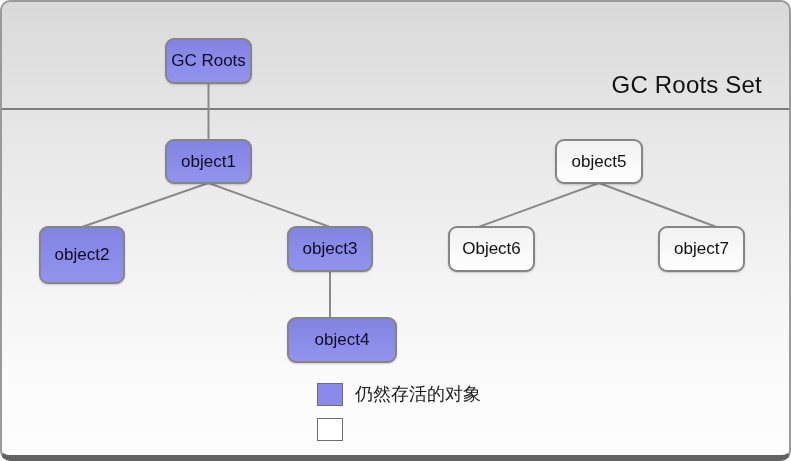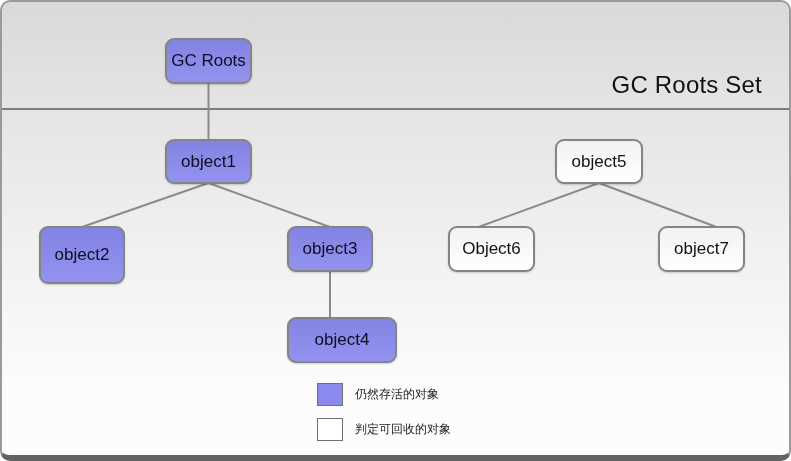--- a/index.html
+++ b/index.html
@@ -34,21 +34,21 @@
   }
   .node.alive{color:#0d0d26;}
   .node.collectable{color:#111;}
   .legend{position:absolute;left:315px;top:380px;z-index:2;}
   .legend-row{display:flex;align-items:center;margin-bottom:11px;height:24px;}
   .swatch{
     display:inline-block;box-sizing:border-box;
     width:26px;height:23px;border:1px solid #6f6f6f;
     margin-right:12px;
   }
-  .legend-label{font-size:12px;color:#1c1c1c;}
+  .legend-label{font-size:18px;color:#1c1c1c;}
 </style>
 </head>
 <body>
 
 <div class="frame" id="frame">
 
   <div class="separator"></div>
 
   <div class="roots-set-title">GC Roots Set</div>
 
@@ -93,17 +93,16 @@
     <span>object7</span>
   </div>
 
   <div class="legend">
     <div class="legend-row">
       <span class="swatch" style="background-color: rgb(138, 138, 238);"></span>
       <span class="legend-label">仍然存活的对象</span>
     </div>
     <div class="legend-row">
       <span class="swatch" style="background-color: rgb(255, 255, 255);"></span>
-      <span class="legend-label">判定可回收的对象</span>
     </div>
   </div>
 
 </div>
 
 </body></html>

